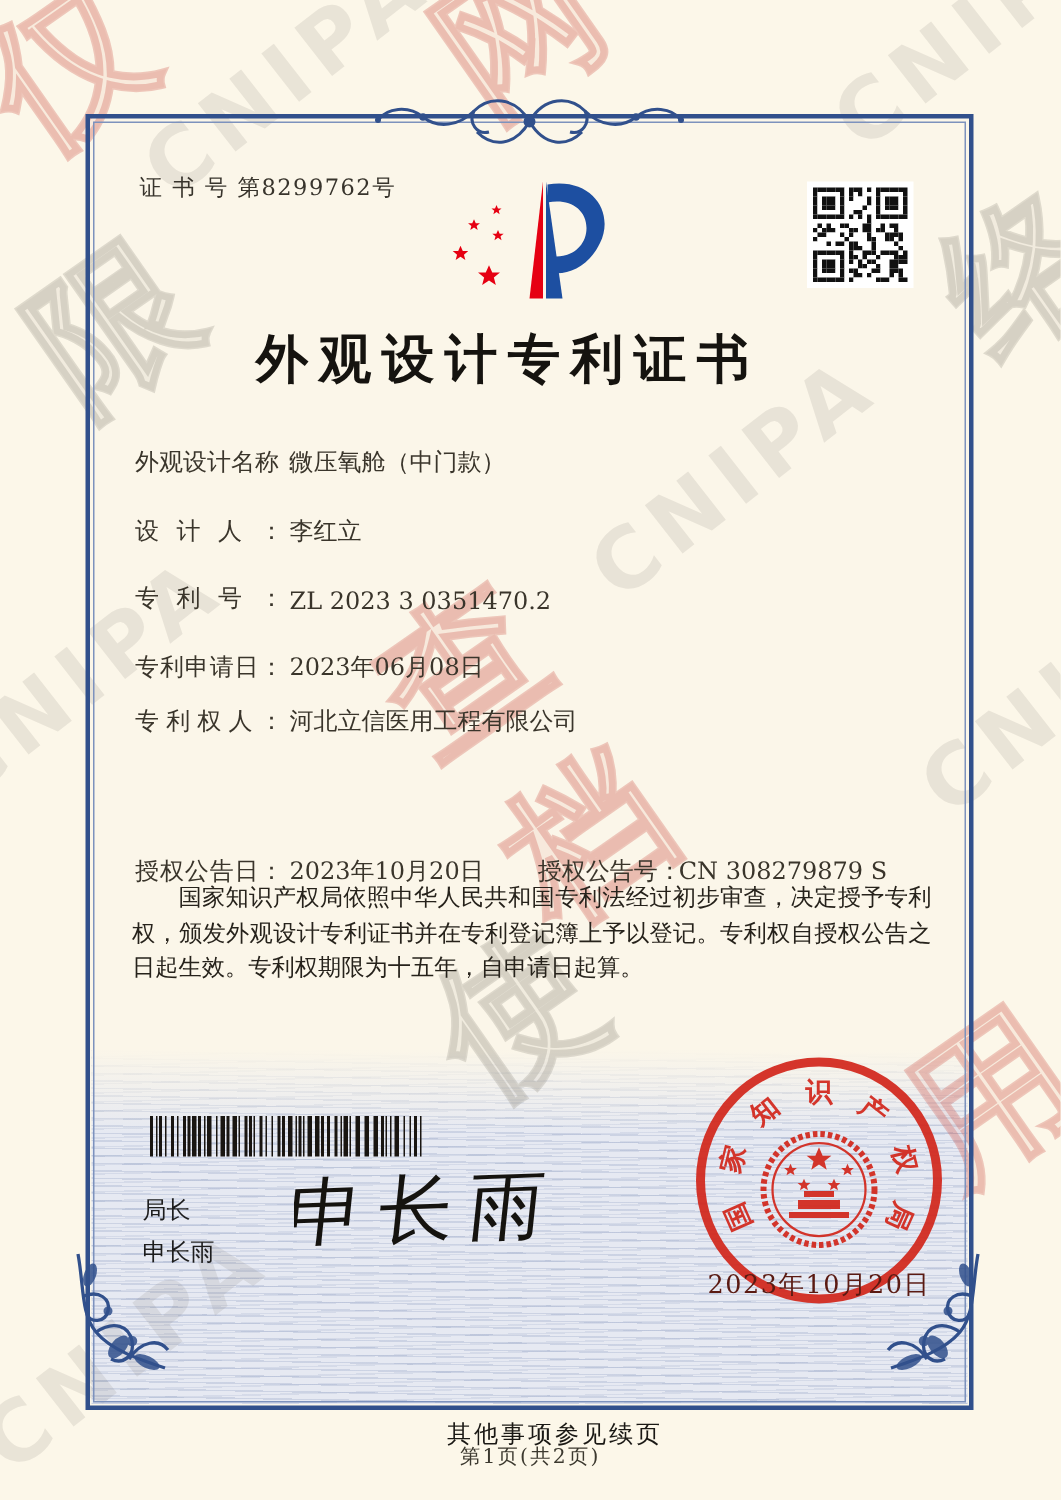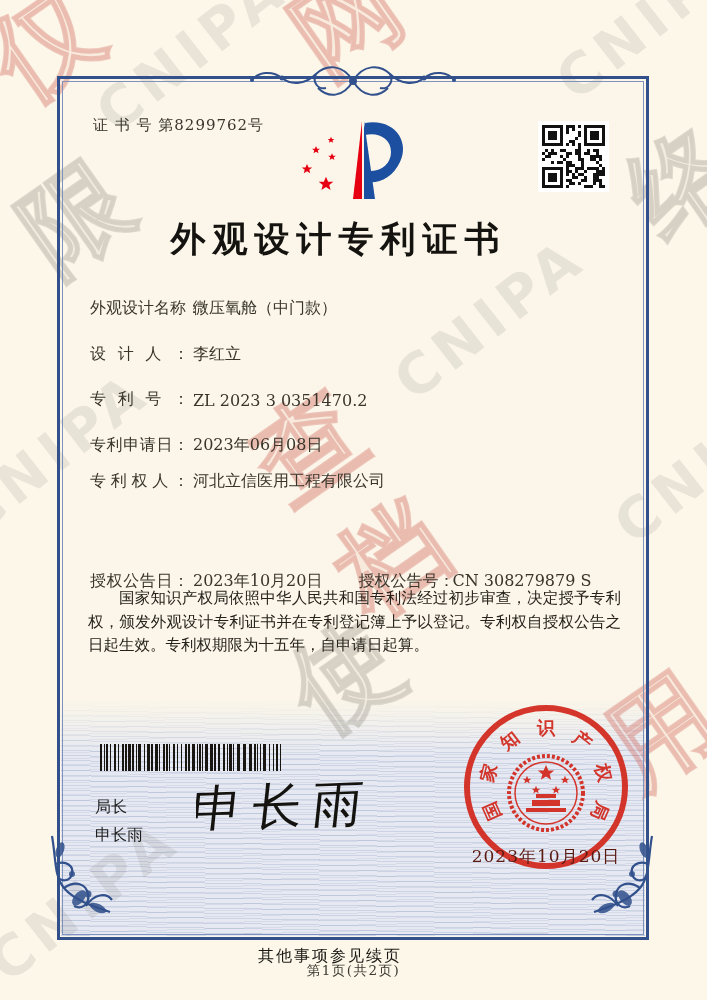--- a/index.html
+++ b/index.html
@@ -71,21 +71,21 @@
   .seal-date{
     position:absolute;left:462px;top:845px;width:168px;text-align:center;z-index:6;
     font-size:17px;color:#5a1a12;letter-spacing:1px;
   }
   .page-indicator{
     position:absolute;left:0;top:962px;width:707px;text-align:center;z-index:5;
     font-size:13.5px;color:#3c392f;letter-spacing:1.5px;
   }
   .continuation{
     position:absolute;left:0;top:946px;width:660px;text-align:center;z-index:5;
-    font-size:16px;color:#1a1814;letter-spacing:2px;
+    font-size:16px;color:#1a1814;letter-spacing:2px;padding-left:40px;
   }
 </style>
 </head>
 <body>
 
 <svg width="0" height="0" style="position:absolute">
   <defs>
     <path id="star" d="M0,-6 L1.8,-1.9 6.1,-1.9 2.7,0.9 3.8,5 0,2.5 -3.8,5 -2.7,0.9 -6.1,-1.9 -1.8,-1.9 Z"></path>
   </defs>
 </svg>

